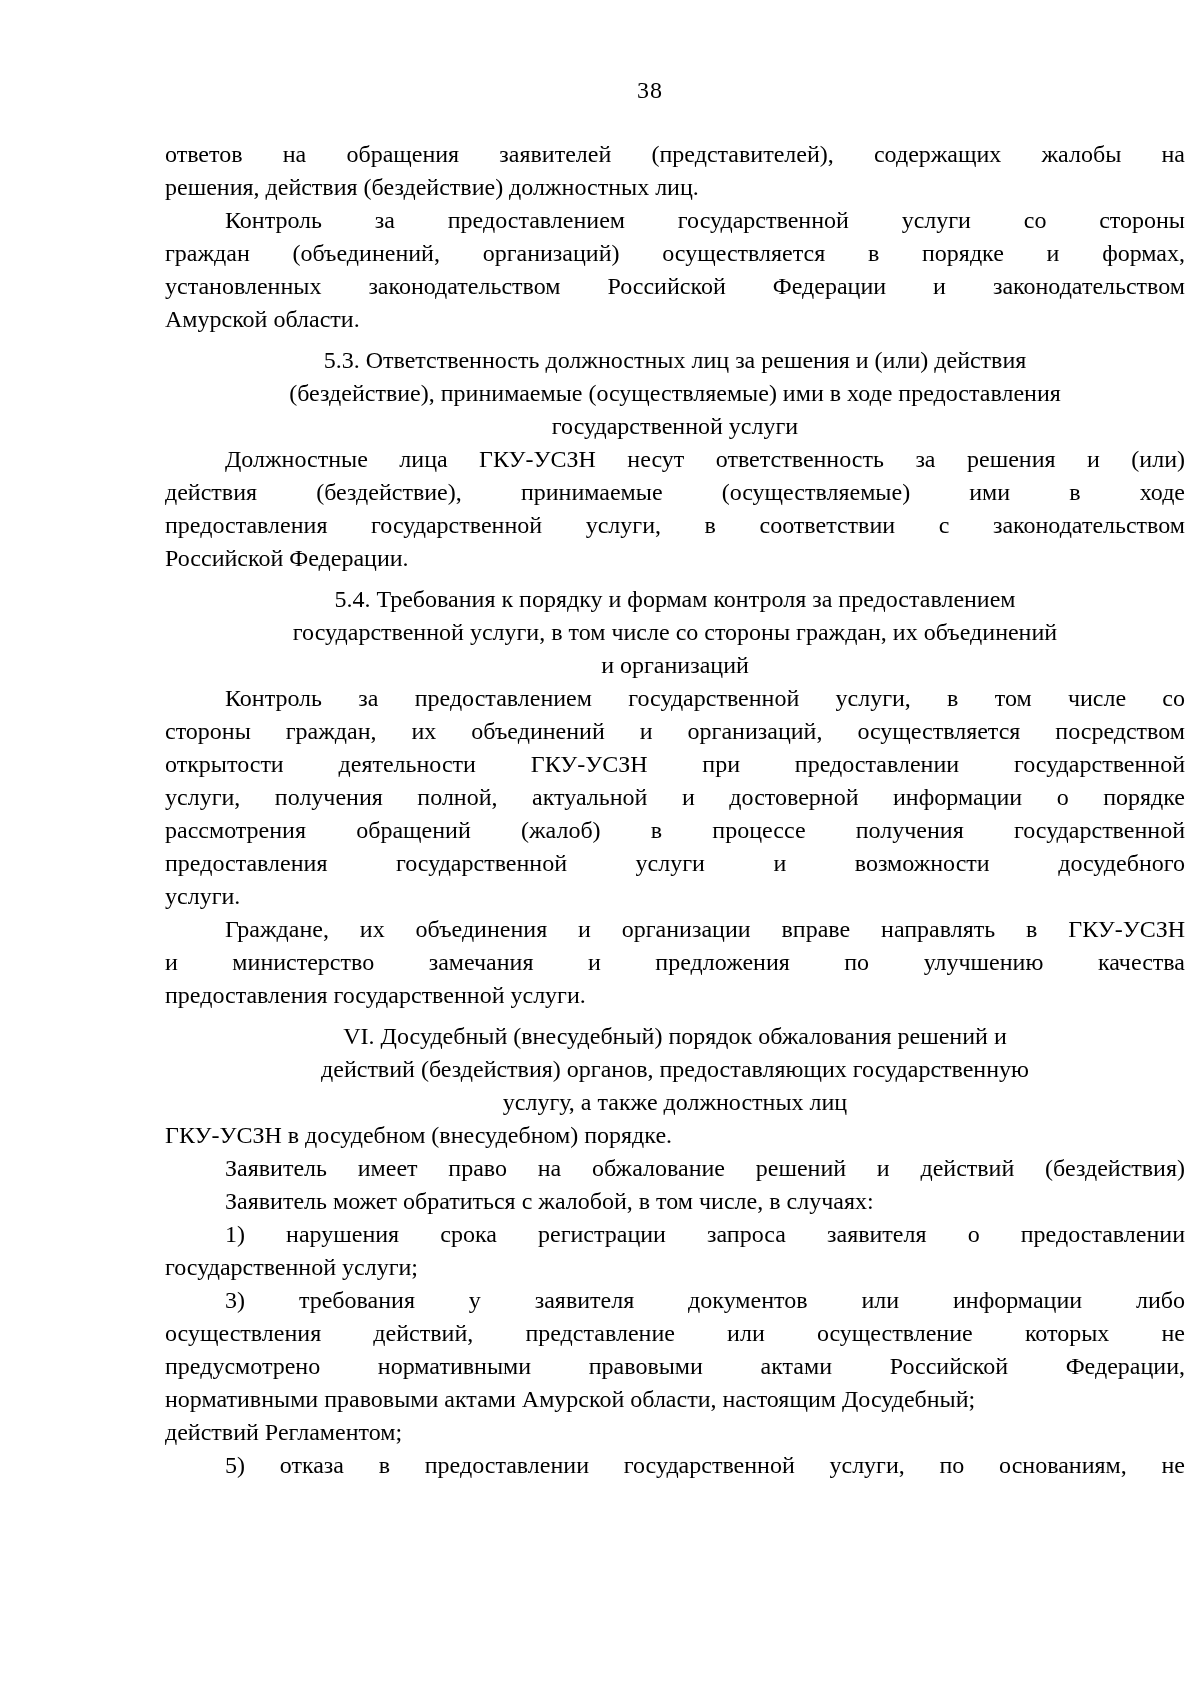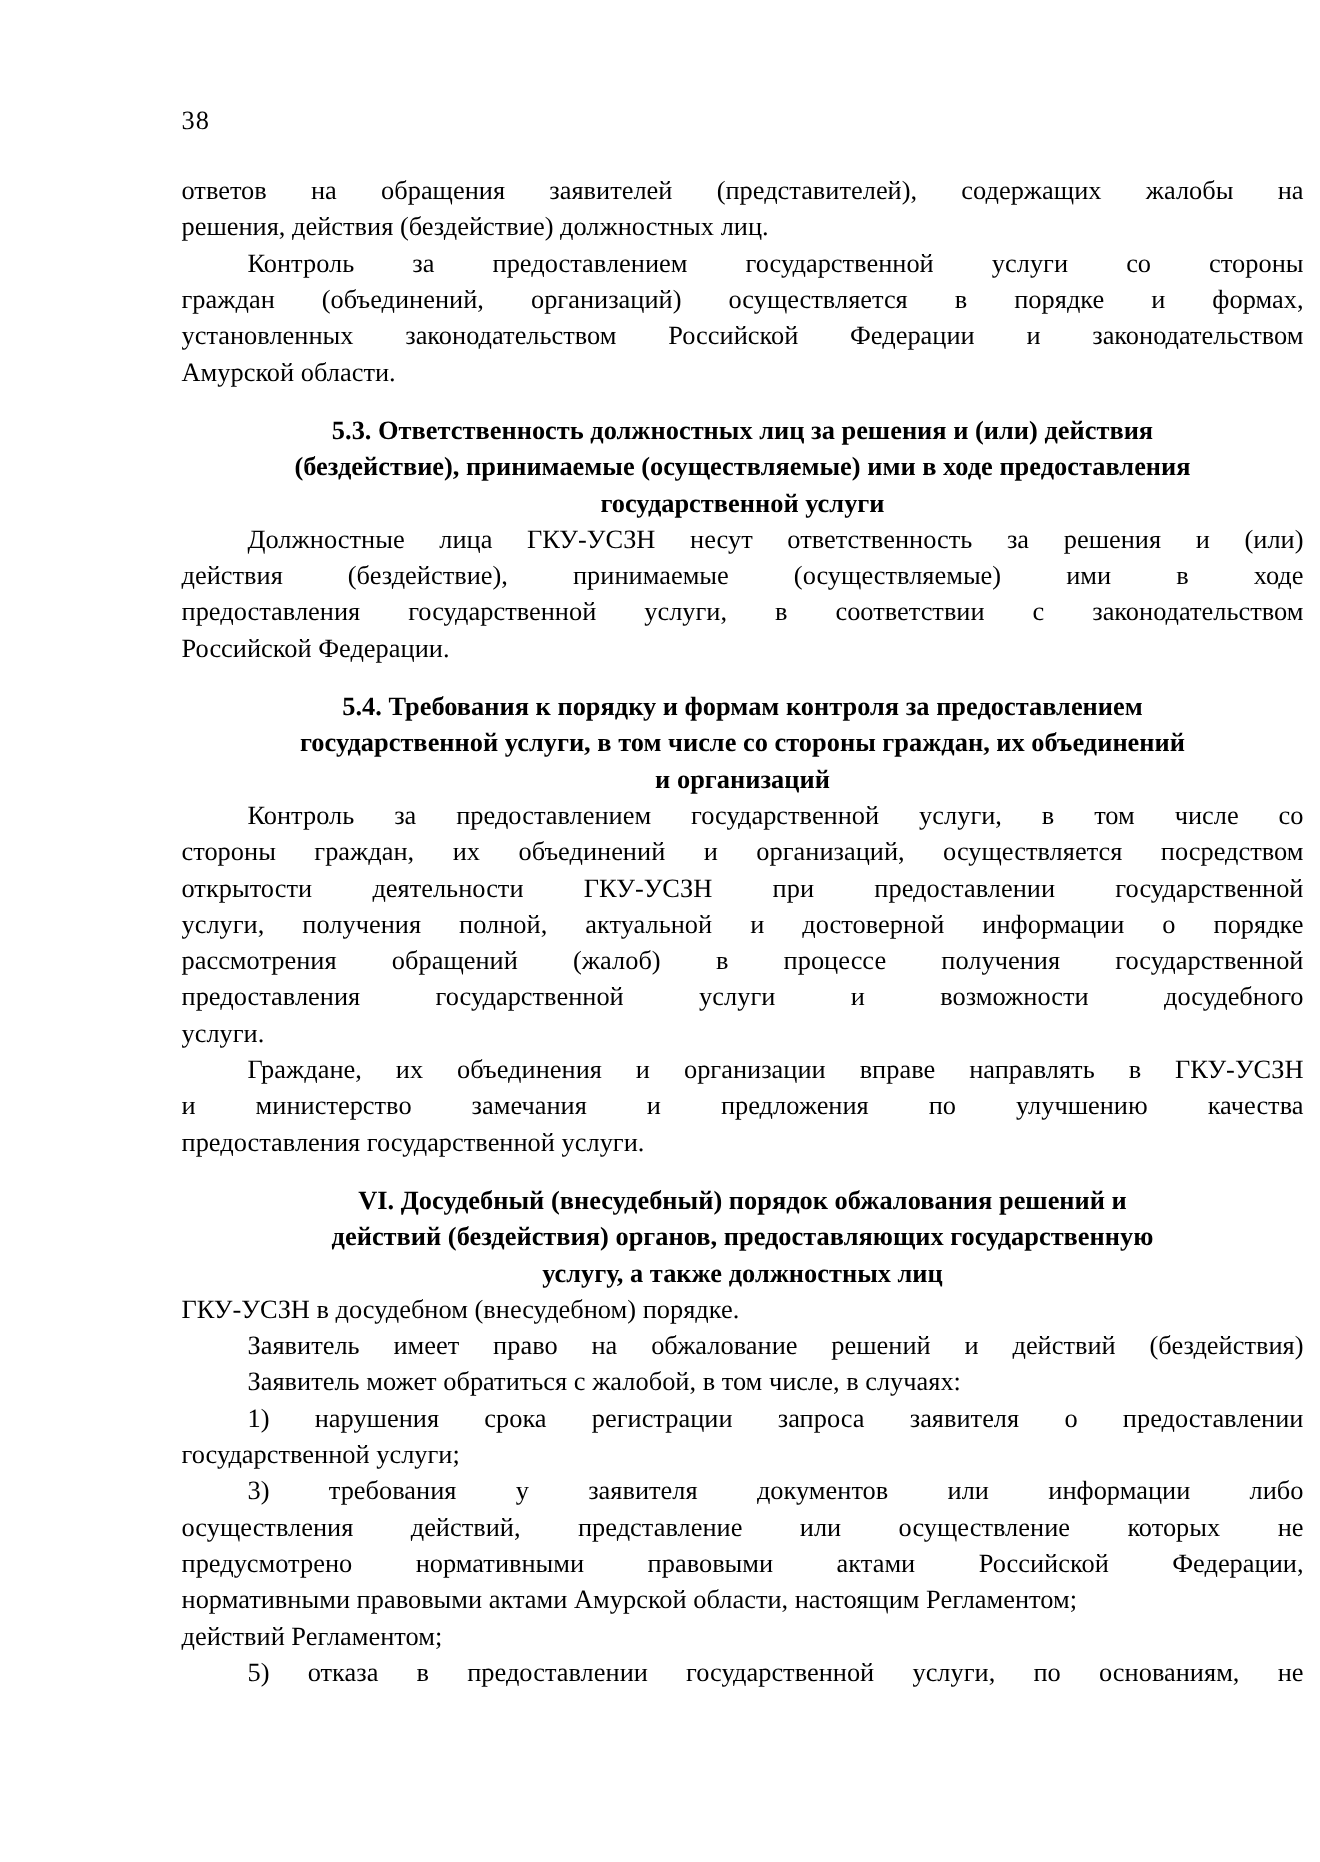--- a/index.html
+++ b/index.html
@@ -11,23 +11,24 @@
     position: relative;
     width: 1200px;
     height: 1693px;
     background: #ffffff;
     color: #000000;
     font-family: "Liberation Serif", "DejaVu Serif", serif;
     font-size: 24px;
     overflow: hidden;
   }
   .page-number {
-    padding-top: 98px;
+    padding-top: 78px;
     margin-left: 165px;
     margin-right: 65px;
+    text-align: center;
     line-height: 24px;
     letter-spacing: 1px;
   }
   .content {
     margin: 36px 15px 0 165px; 
   }
   .block {
     margin: 0;
   }
   .line {
@@ -42,22 +43,22 @@
   .paragraph .line.last {
     text-align-last: left;
   }
   .paragraph.justify-last .line.last {
     text-align-last: justify; 
   }
   .paragraph.indented .line.first {
     padding-left: 60px; 
   }
   .heading {
-    font-weight: bold;
-    margin-top: 20px;
+    font-weight: normal;
+    margin-top: 8px;
   }
   .heading .line {
     text-align: center;
     text-align-last: center;
   }
 </style>
 </head>
 <body>
 
 <div class="page">
@@ -116,21 +117,21 @@
         <div class="line first last">Заявитель может обратиться с жалобой, в том числе, в случаях:</div>
       </div>
       <div class="block paragraph indented">
         <div class="line first">1) нарушения срока регистрации запроса заявителя о предоставлении</div>
         <div class="line last">государственной услуги;</div>
       </div>
       <div class="block paragraph indented">
         <div class="line first">3) требования у заявителя документов или информации либо</div>
         <div class="line">осуществления действий, представление или осуществление которых не</div>
         <div class="line">предусмотрено нормативными правовыми актами Российской Федерации,</div>
-        <div class="line last">нормативными правовыми актами Амурской области, настоящим Регламентом;</div>
+        <div class="line last">нормативными правовыми актами Амурской области, настоящим Досудебный;</div>
       </div>
       <div class="block paragraph indented">
         <div class="line last">действий Регламентом;</div>
       </div>
       <div class="block paragraph indented justify-last">
         <div class="line first last">5) отказа в предоставлении государственной услуги, по основаниям, не</div>
       </div>
     </div>
 </div>
 

